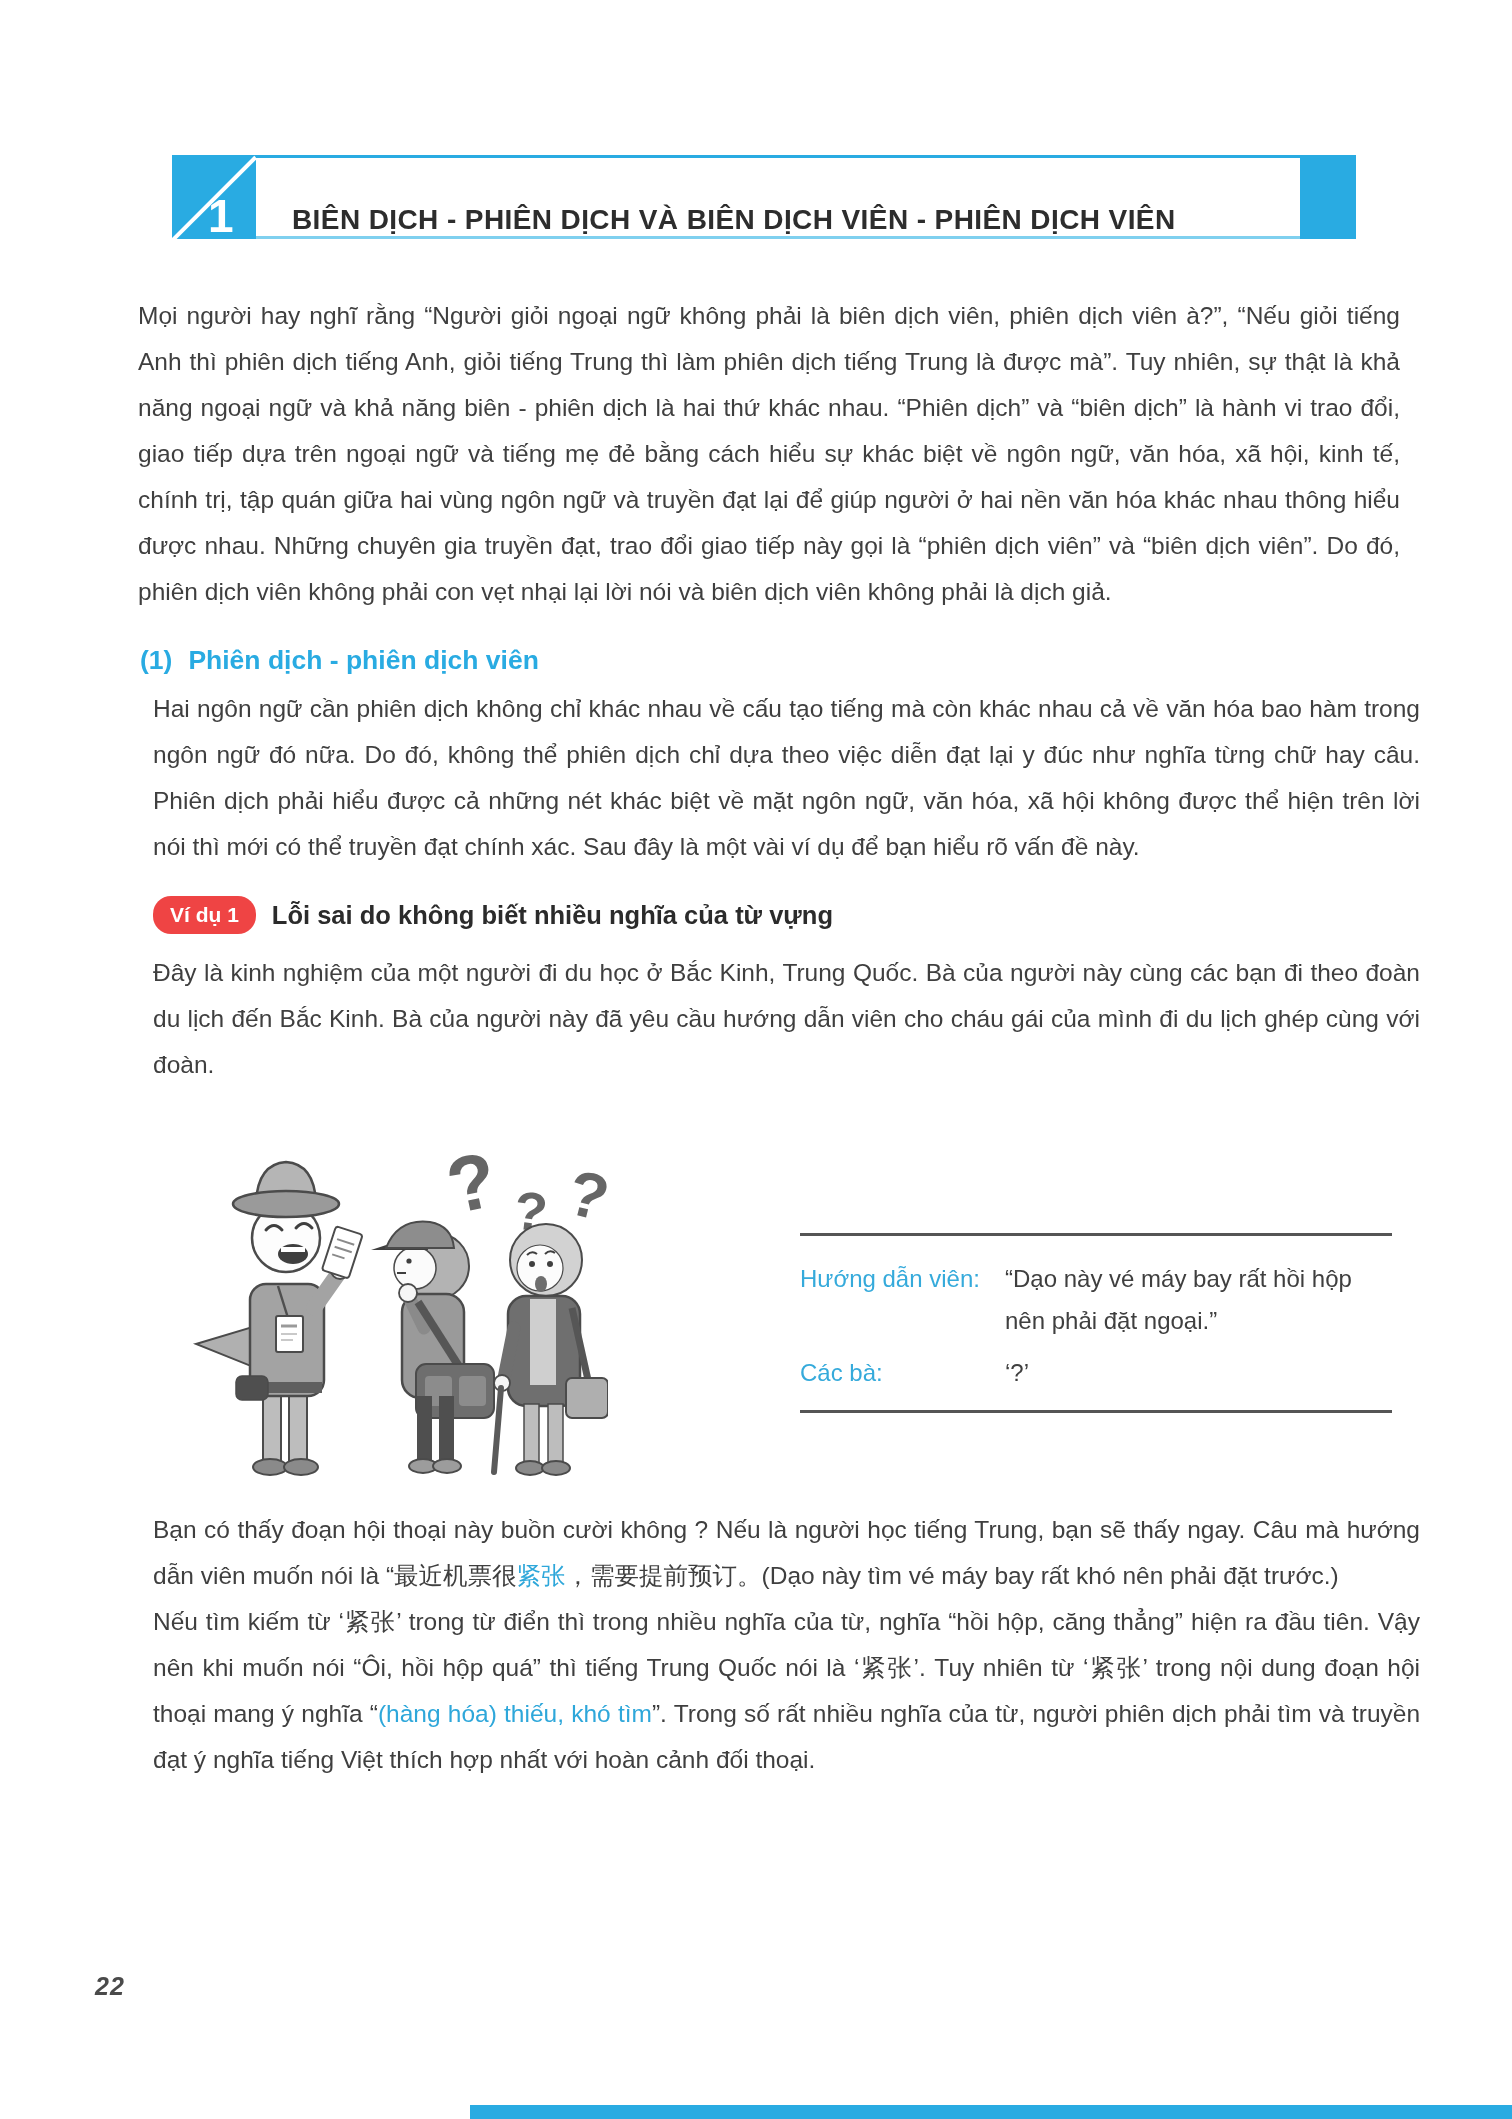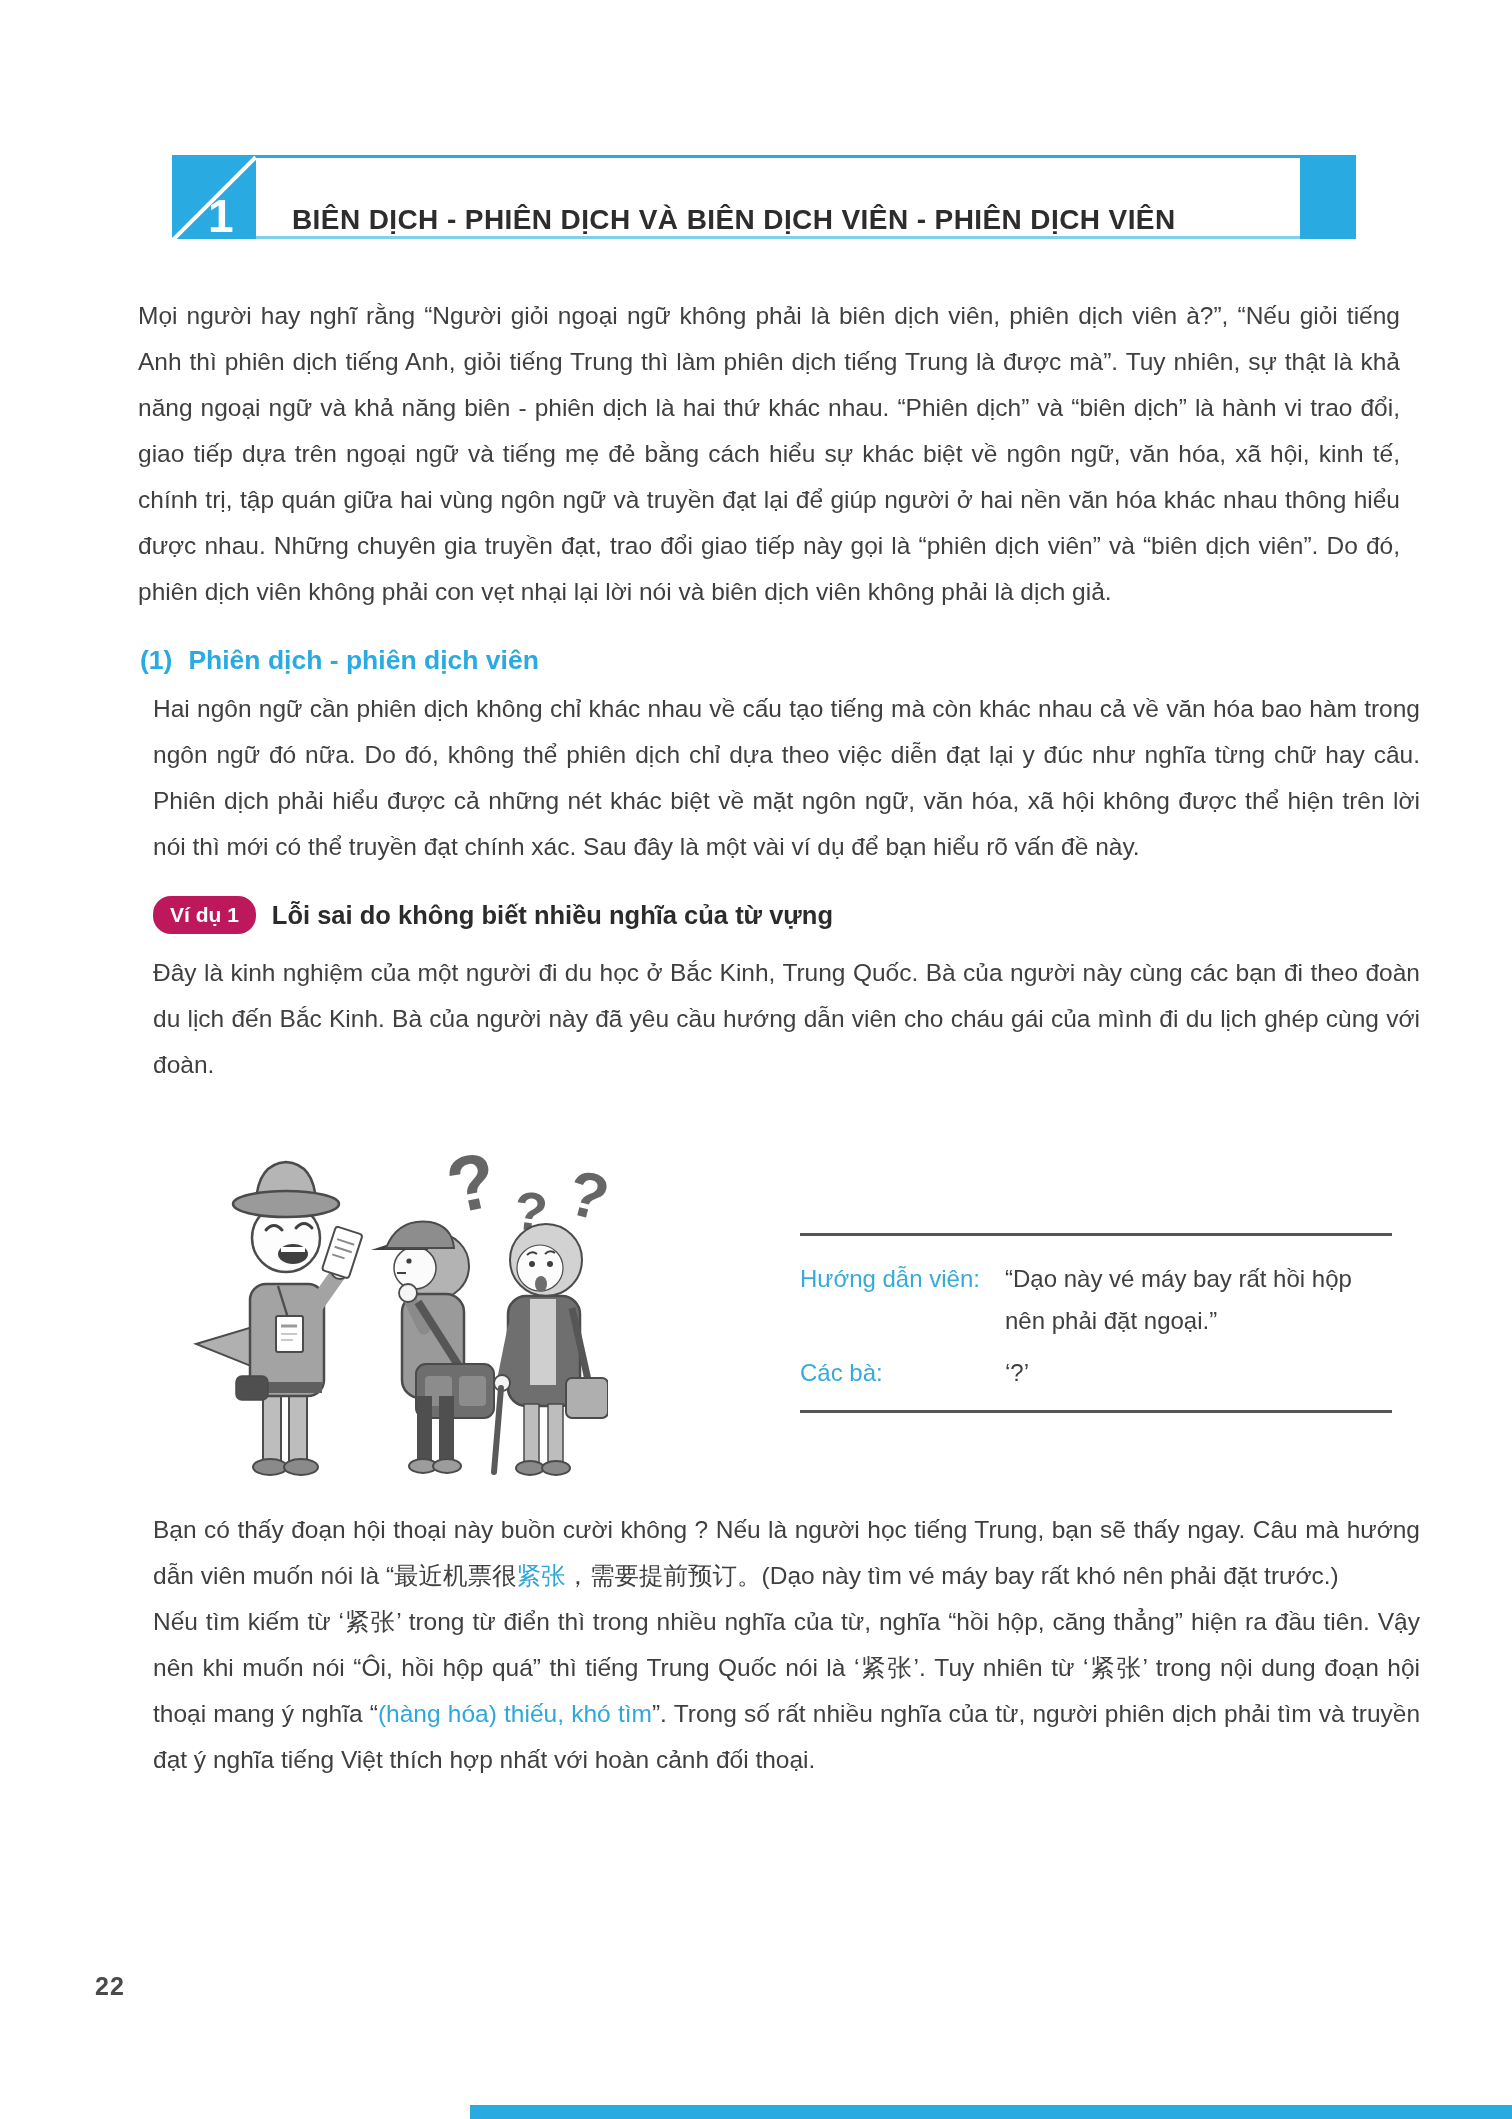--- a/index.html
+++ b/index.html
@@ -90,21 +90,21 @@
 
   .sec-par   { margin-top: 10px; }
   .ex-par    { margin-top: 16px; }
 
   .example-row {
     display: flex;
     align-items: center;
     margin: 26px 102px 0 153px;
   }
   .example-badge {
-    background: #be185d;
+    background: #ef4444;
     color: #fff;
     font-weight: bold;
     font-size: 21px;
     line-height: 1;
     padding: 8px 17px 9px;
     border-radius: 18px;
     flex: none;
   }
   .example-title {
     margin-left: 16px;
@@ -134,20 +134,21 @@
   .analysis { margin-top: 14px; }
   .accent-text { color: #2ea7da; }
 
   
   .page-number {
     position: absolute;
     left: 95px;
     top: 1972px;
     font-size: 25px;
     font-weight: bold;
+    font-style: italic;
     color: #4a4a4a;
     letter-spacing: 1px;
   }
   .bottom-accent-bar {
     position: absolute;
     left: 470px;
     right: 0;
     bottom: 0;
     height: 14px;
     background: #29abe2;

